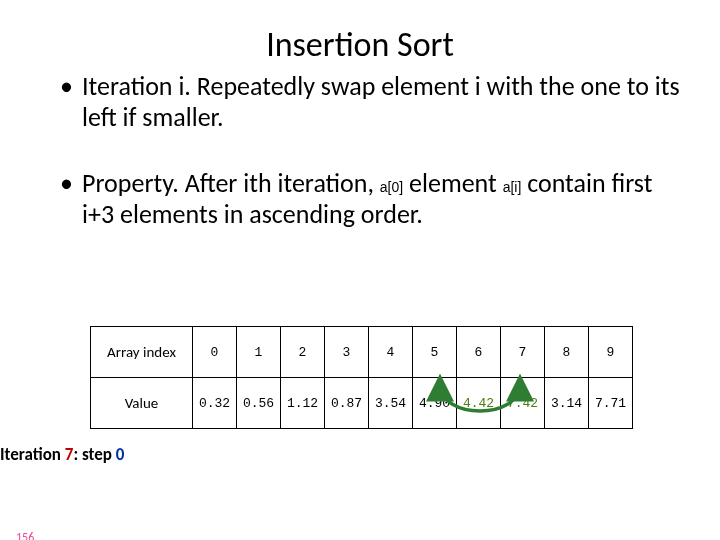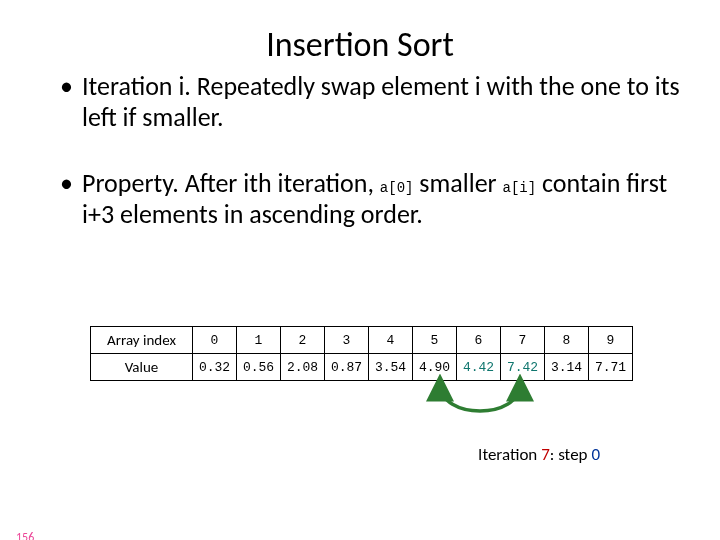--- a/index.html
+++ b/index.html
@@ -35,21 +35,21 @@
     padding-left: 22px;
     margin-bottom: 36px;
   }
   .bullet::before {
     content: "•";
     position: absolute;
     left: 0;
     top: 0;
   }
   .mono {
-    font-family: Liberation Mono, monospace;
+    font-family: Liberation Sans, sans-serif;
     font-size: 14px;
     vertical-align: baseline;
   }
   .table-wrap {
     position: absolute;
     left: 90px;
     top: 302px;
   }
   table {
     border-collapse: collapse;
@@ -60,42 +60,42 @@
     vertical-align: middle;
     font-family: "Courier New", monospace;
     font-size: 13px;
     height: 24px;
     box-sizing: border-box;
   }
   .row-label {
     font-family: Calibri, "Segoe UI", Arial, sans-serif;
     font-size: 15px;
     width: 102px;
-    padding: 4px 6px;
+    padding: 16px 6px;
     margin-top: 40px;
   }
   .idx-cell { width: 44px; }
   .val-cell { width: 44px; }
-  .dim { color: #0f766e; }
+  .dim { color: #4d7c0f; }
   .swap-svg {
     position: absolute;
     left: 410px;
     top: 356px;
     width: 140px;
     height: 50px;
     overflow: visible;
   }
   .iter-label {
     position: absolute;
     left: 0;
     width: 600px;
     top: 420px;
-    text-align: right;
+    text-align: left;
     font-size: 17px;
-    font-weight: 400;
+    font-weight: 700;
   }
   .iter-label .red { color: #c00000; }
   .iter-label .blue { color: #003399; }
   .pagenum {
     position: absolute;
     left: 16px;
     bottom: 20px;
     font-size: 12px;
     color: #ec4899;
   }
@@ -105,21 +105,21 @@
 
 <div class="slide">
 
   <div class="title">Insertion Sort</div>
 
   <div class="bullets">
     <div class="bullet">
       <span>Iteration i.  Repeatedly swap element i with the one to its left if smaller.</span>
     </div>
     <div class="bullet">
-      <span>Property.  After ith iteration, </span><span class="mono">a[0]</span><span> smaller </span><span class="mono">a[i]</span><span> contain first i+3 elements in ascending order.</span>
+      <span>Property.  After ith iteration, </span><span class="mono">a[0]</span><span> element </span><span class="mono">a[i]</span><span> contain first i+3 elements in ascending order.</span>
     </div>
   </div>
 
   <div class="table-wrap">
     <table>
       <tbody>
           <tr>
         <td class="row-label">Array index</td>
         <td class="idx-cell">0</td>
         <td class="idx-cell">1</td>
@@ -129,21 +129,21 @@
         <td class="idx-cell">5</td>
         <td class="idx-cell">6</td>
         <td class="idx-cell">7</td>
         <td class="idx-cell">8</td>
         <td class="idx-cell">9</td>
       </tr>
       <tr>
         <td class="row-label">Value</td>
         <td class="val-cell">0.32</td>
         <td class="val-cell">0.56</td>
-        <td class="val-cell">2.08</td>
+        <td class="val-cell">1.12</td>
         <td class="val-cell">0.87</td>
         <td class="val-cell">3.54</td>
         <td class="val-cell">4.90</td>
         <td class="val-cell dim">4.42</td>
         <td class="val-cell dim">7.42</td>
         <td class="val-cell">3.14</td>
         <td class="val-cell">7.71</td>
       </tr>
     </tbody>
       </table>

